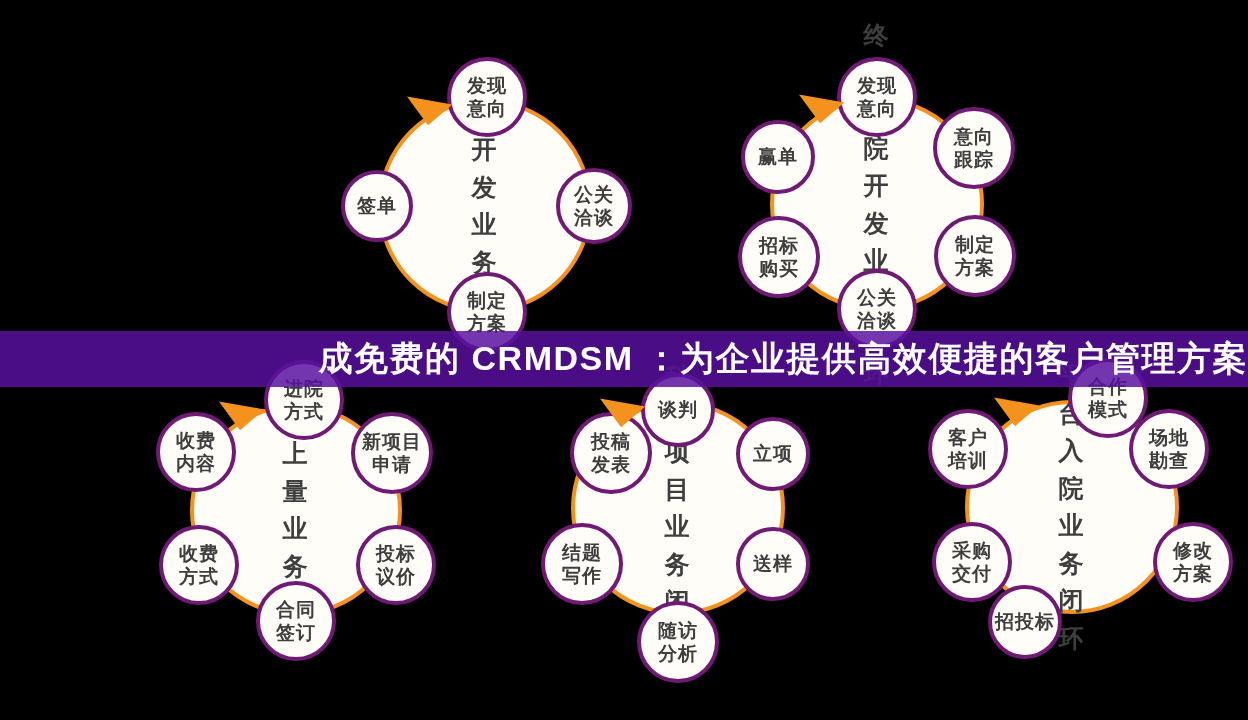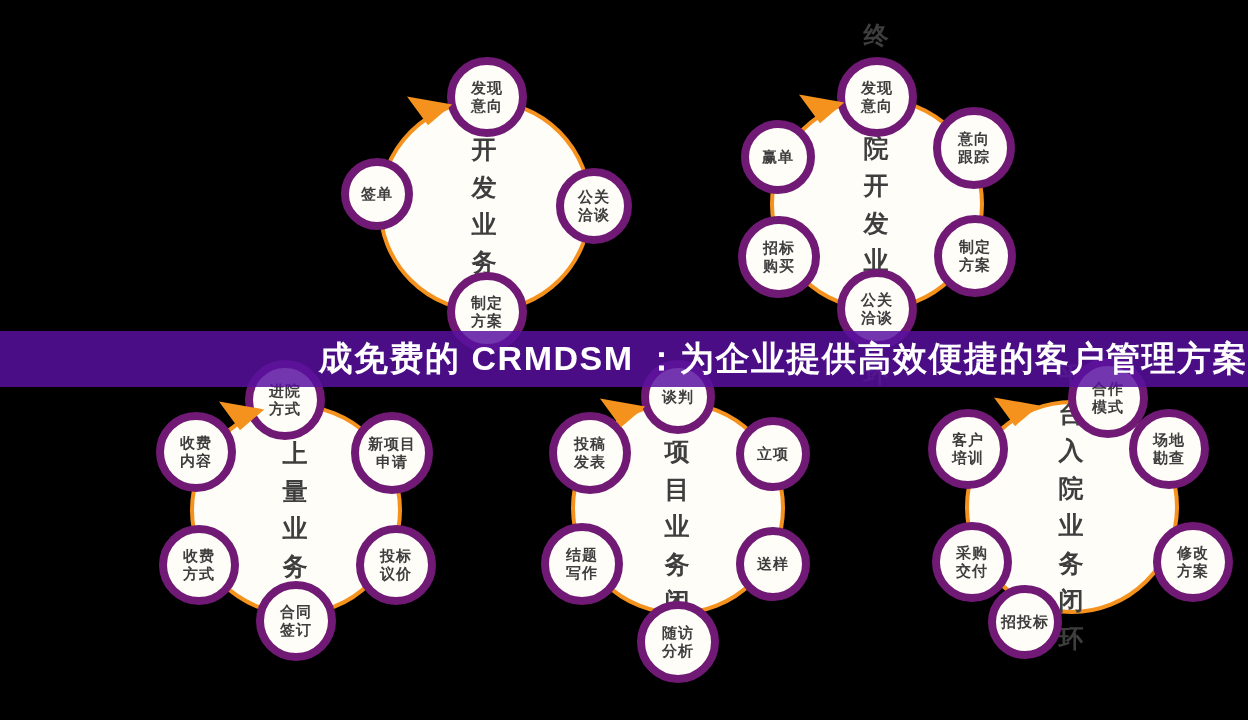--- a/index.html
+++ b/index.html
@@ -21,23 +21,23 @@
     box-sizing: border-box;
     border-radius: 50%;
     background: #FFFDF7;
     border: 4px solid #F5921E;
   }
   .cycle-node {
     position: absolute;
     box-sizing: border-box;
     border-radius: 50%;
     background: #FFFDF7;
-    border: 8px solid #701a75;
+    border: 4px solid #701a75;
     color: #3E3E3E;
-    font-size: 15px;
+    font-size: 19px;
     font-weight: 600;
     line-height: 1.22;
     letter-spacing: 1px;
     text-align: center;
     white-space: pre-line;
     display: flex;
     align-items: center;
     justify-content: center;
     z-index: 3;
   }
@@ -91,21 +91,21 @@
         <div class="ring" style="left: 378px; top: 99px; width: 214px; height: 214px;"></div>
         <div class="cycle-arrow" style="left: 405.346px; top: 98.7116px;"></div>
         <div class="center-label" style="left: 485px; top: 206px;">渠道开发
 业务闭环</div>
         <div class="cycle-node" style="left: 447px; top: 57px; width: 80px; height: 80px;">发现
 意向</div>
         <div class="cycle-node" style="left: 556px; top: 168px; width: 76px; height: 76px;">公关
 洽谈</div>
         <div class="cycle-node" style="left: 447px; top: 272px; width: 80px; height: 80px;">制定
 方案</div>
-        <div class="cycle-node" style="left: 341px; top: 158px; width: 72px; height: 72px;">签单</div>
+        <div class="cycle-node" style="left: 341px; top: 170px; width: 72px; height: 72px;">签单</div>
       </div>
       <div class="diagram">
         <div class="ring" style="left: 770px; top: 97px; width: 214px; height: 214px;"></div>
         <div class="cycle-arrow" style="left: 797.346px; top: 96.7116px;"></div>
         <div class="center-label" style="left: 877px; top: 204px;">终端医院开发
 业务闭环</div>
         <div class="cycle-node" style="left: 837px; top: 57px; width: 80px; height: 80px;">发现
 意向</div>
         <div class="cycle-node" style="left: 933px; top: 107px; width: 82px; height: 82px;">意向
 跟踪</div>
@@ -115,46 +115,46 @@
 洽谈</div>
         <div class="cycle-node" style="left: 738px; top: 216px; width: 82px; height: 82px; text-align: right;">招标
 购买</div>
         <div class="cycle-node" style="left: 741px; top: 120px; width: 74px; height: 74px;">赢单</div>
       </div>
       <div class="diagram">
         <div class="ring" style="left: 190px; top: 404px; width: 212px; height: 212px;"></div>
         <div class="cycle-arrow" style="left: 216.861px; top: 403.569px;"></div>
         <div class="center-label" style="left: 296px; top: 510px;">试剂上量
 业务闭环</div>
-        <div class="cycle-node" style="left: 245px; top: 360px; width: 80px; height: 80px;">进院
+        <div class="cycle-node" style="left: 264px; top: 360px; width: 80px; height: 80px;">进院
 方式</div>
         <div class="cycle-node" style="left: 351px; top: 412px; width: 82px; height: 82px;">新项目
 申请</div>
         <div class="cycle-node" style="left: 356px; top: 525px; width: 80px; height: 80px;">投标
 议价</div>
         <div class="cycle-node" style="left: 256px; top: 581px; width: 80px; height: 80px;">合同
 签订</div>
         <div class="cycle-node" style="left: 159px; top: 525px; width: 80px; height: 80px;">收费
 方式</div>
         <div class="cycle-node" style="left: 156px; top: 412px; width: 80px; height: 80px;">收费
 内容</div>
       </div>
       <div class="diagram">
         <div class="ring" style="left: 571px; top: 401px; width: 214px; height: 214px;"></div>
         <div class="cycle-arrow" style="left: 598.346px; top: 400.712px;"></div>
         <div class="center-label" style="left: 678px; top: 508px;">科研项目
 业务闭环</div>
-        <div class="cycle-node" style="left: 641px; top: 360px; width: 74px; height: 74px;">谈判</div>
+        <div class="cycle-node" style="left: 641px; top: 373px; width: 74px; height: 74px;">谈判</div>
         <div class="cycle-node" style="left: 736px; top: 417px; width: 74px; height: 74px;">立项</div>
         <div class="cycle-node" style="left: 736px; top: 527px; width: 74px; height: 74px; font-family: Liberation Serif, serif;">送样</div>
         <div class="cycle-node" style="left: 637px; top: 601px; width: 82px; height: 82px;">随访
 分析</div>
         <div class="cycle-node" style="left: 541px; top: 523px; width: 82px; height: 82px;">结题
 写作</div>
-        <div class="cycle-node" style="left: 549px; top: 412px; width: 82px; height: 82px;">投稿
+        <div class="cycle-node" style="left: 570px; top: 412px; width: 82px; height: 82px;">投稿
 发表</div>
       </div>
       <div class="diagram">
         <div class="ring" style="left: 965px; top: 400px; width: 214px; height: 214px;"></div>
         <div class="cycle-arrow" style="left: 992.346px; top: 399.712px;"></div>
         <div class="center-label" style="left: 1072px; top: 507px;">平台入院
 业务闭环</div>
         <div class="cycle-node" style="left: 1068px; top: 358px; width: 80px; height: 80px; text-align: center;">合作
 模式</div>
         <div class="cycle-node" style="left: 1129px; top: 409px; width: 80px; height: 80px; text-align: center;">场地

